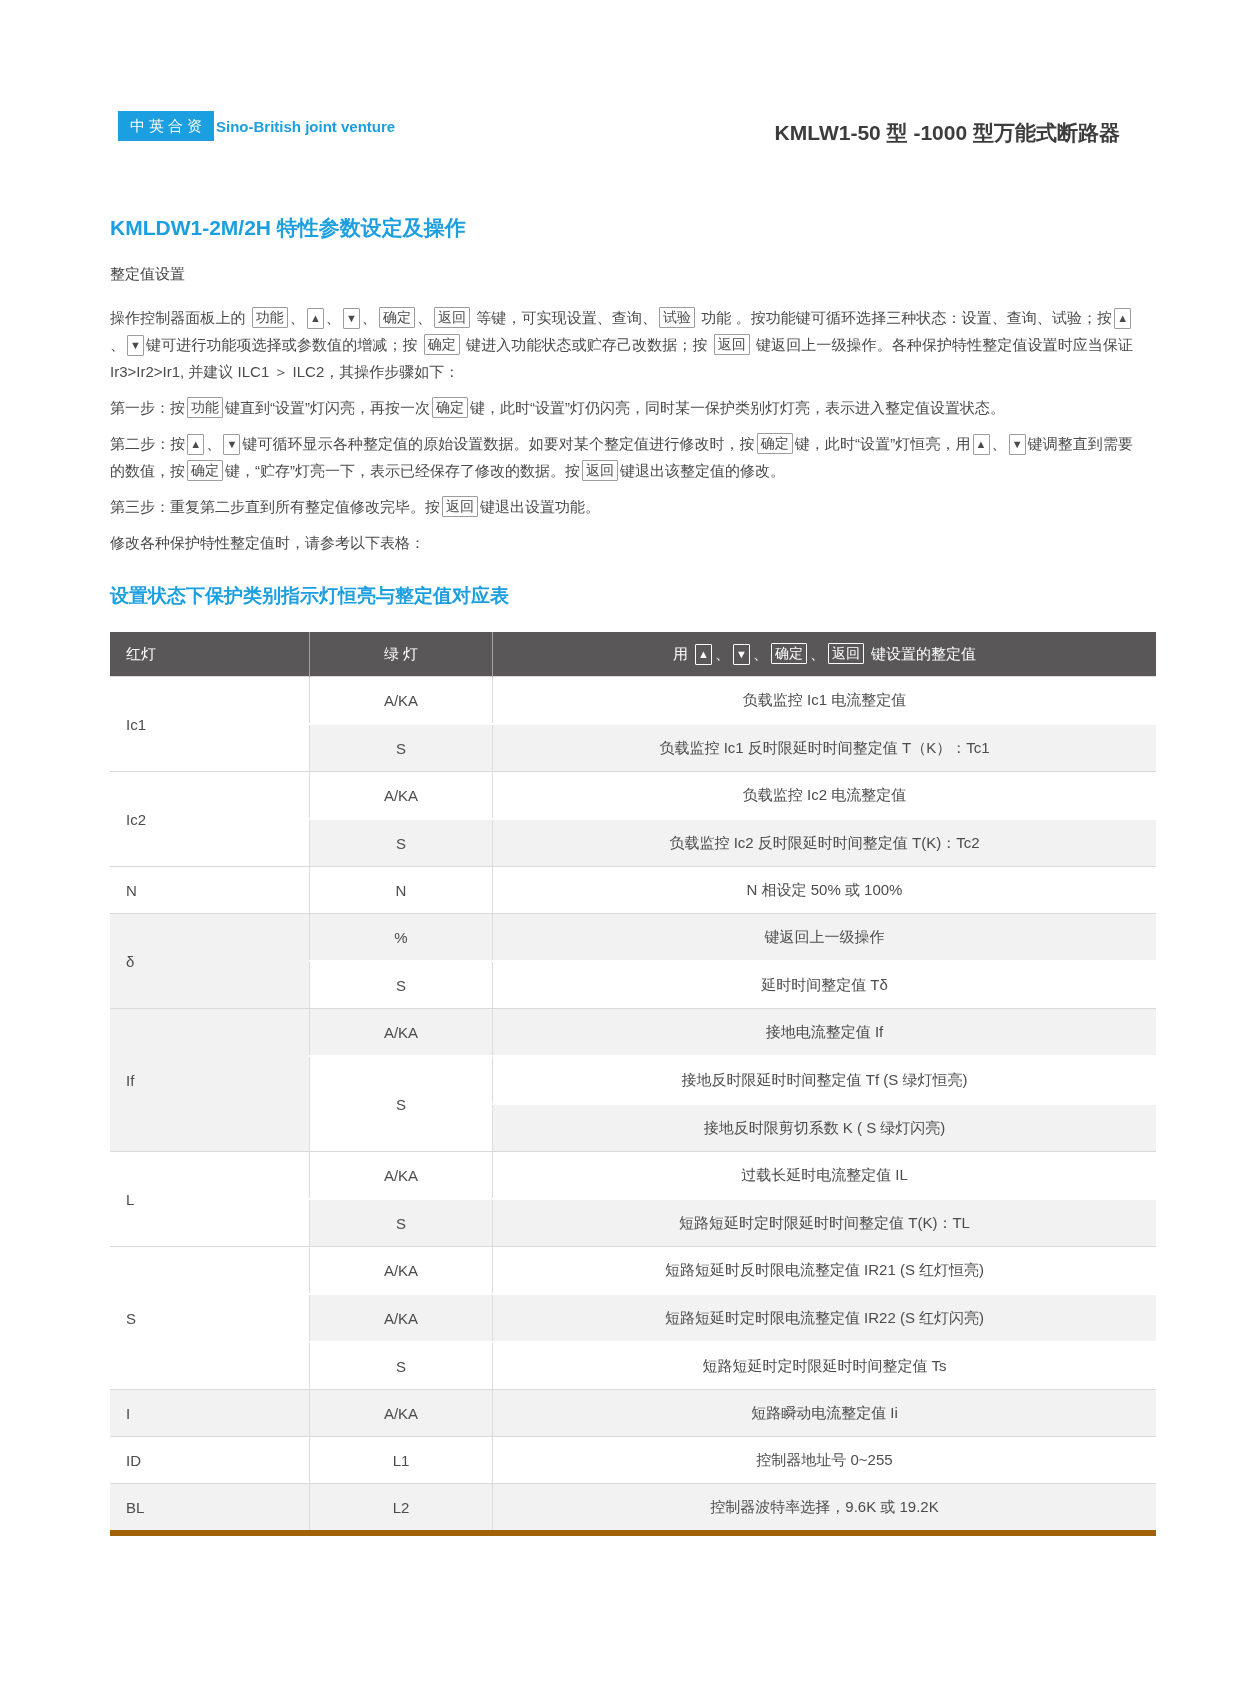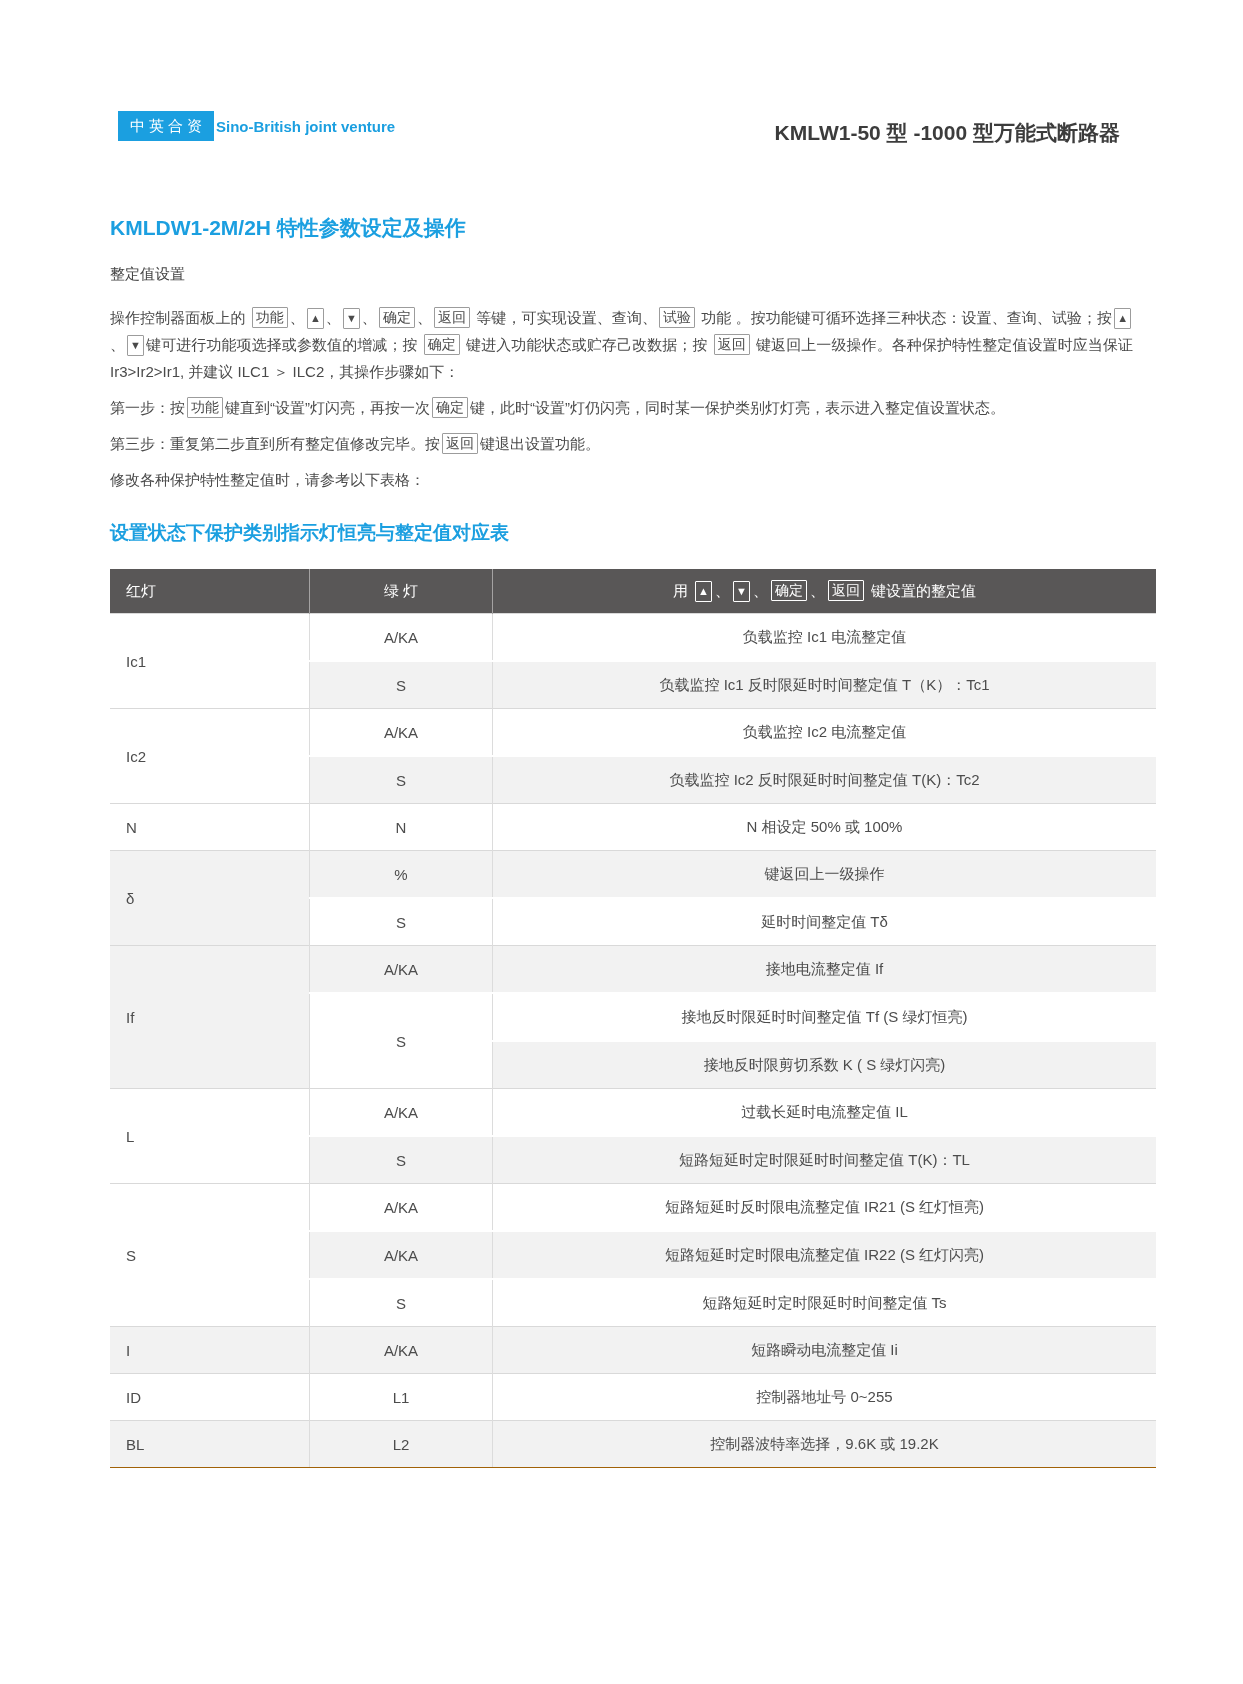--- a/index.html
+++ b/index.html
@@ -65,21 +65,21 @@
   #settings-table thead .keycap{border-color:#ffffff;margin:0 3px;}
   #settings-table tbody td{
     height:44px;font-size:15px;color:#4c4c4c;
     text-align:center;border-top:2px solid #ffffff;
     background:#ffffff;
   }
   #settings-table tbody td.red{text-align:left;padding-left:16px;}
   #settings-table tbody td.green,
   #settings-table tbody td.desc{border-left:1px solid #dcdcdc;}
   #settings-table tr.group-start td{border-top:1px solid #d9d9d9;}
-  #settings-table tbody tr:last-child td{border-bottom:1px solid #a16207;}
+  #settings-table tbody tr:last-child td{border-bottom:6px solid #a16207;}
   #settings-table tbody td.odd{background:var(--row-alt-bg);}
   
   footer{position:absolute;left:118px;top:1570px;}
   .footer-brand{color:#b5b5b5;font-size:17px;font-weight:bold;letter-spacing:2px;}
   .footer-page{color:#2f2f2f;font-size:17px;font-weight:bold;margin-left:10px;}
 </style>
 </head>
 <body>
 
 <div class="page" style="--accent: #1b9fe0; --table-header-bg: #595757; --row-alt-bg: #f2f2f2;">
@@ -92,20 +92,21 @@
     <h1 class="doc-title">KMLW1-50 型 -1000 型万能式断路器</h1>
   </header>
 
   <main>
     <h2 class="section-title">KMLDW1-2M/2H 特性参数设定及操作</h2>
     <p class="subheading">整定值设置</p>
 
     <div id="paragraphs">
         <p class="body-text">操作控制器面板上的 <span class="keycap">功能</span>、<span class="keycap tri">▲</span>、<span class="keycap tri">▼</span>、<span class="keycap">确定</span>、<span class="keycap">返回</span> 等键，可实现设置、查询、<span class="keycap">试验</span> 功能 。按功能键可循环选择三种状态：设置、查询、试验；按<span class="keycap tri">▲</span>、<span class="keycap tri">▼</span>键可进行功能项选择或参数值的增减；按 <span class="keycap">确定</span> 键进入功能状态或贮存己改数据；按 <span class="keycap">返回</span> 键返回上一级操作。各种保护特性整定值设置时应当保证 Ir3&gt;Ir2&gt;Ir1, 并建议 ILC1 ＞ ILC2，其操作步骤如下：</p>
         <p class="body-text">第一步：按<span class="keycap">功能</span>键直到“设置”灯闪亮，再按一次<span class="keycap">确定</span>键，此时“设置”灯仍闪亮，同时某一保护类别灯灯亮，表示进入整定值设置状态。</p>
+        <p class="body-text">第二步：按<span class="keycap tri">▲</span>、<span class="keycap tri">▼</span>键可循环显示各种整定值的原始设置数据。如要对某个整定值进行修改时，按<span class="keycap">确定</span>键，此时“设置”灯恒亮，用<span class="keycap tri">▲</span>、<span class="keycap tri">▼</span>键调整直到需要的数值，按<span class="keycap">确定</span>键，“贮存”灯亮一下，表示已经保存了修改的数据。按<span class="keycap">返回</span>键退出该整定值的修改。</p>
         <p class="body-text">第三步：重复第二步直到所有整定值修改完毕。按<span class="keycap">返回</span>键退出设置功能。</p>
         <p class="body-text">修改各种保护特性整定值时，请参考以下表格：</p>
       </div>
 
     <h2 class="table-title">设置状态下保护类别指示灯恒亮与整定值对应表</h2>
 
     <table id="settings-table">
       <thead>
         <tr>
           <th class="col-red">红灯</th>

